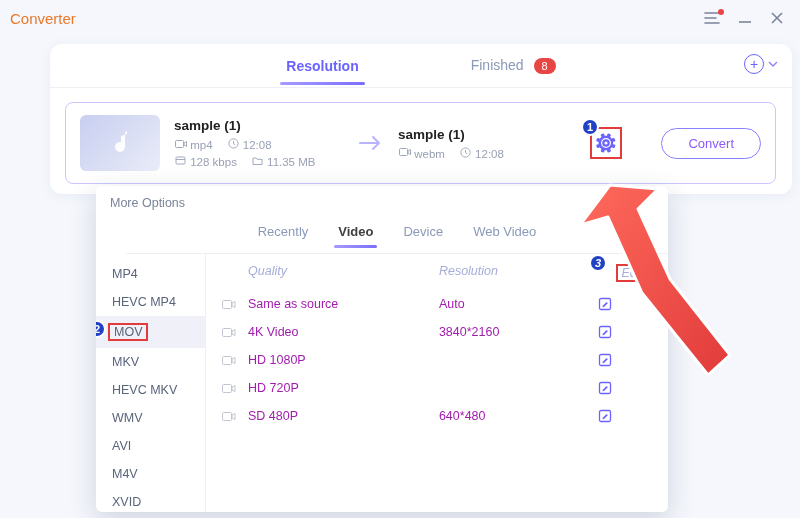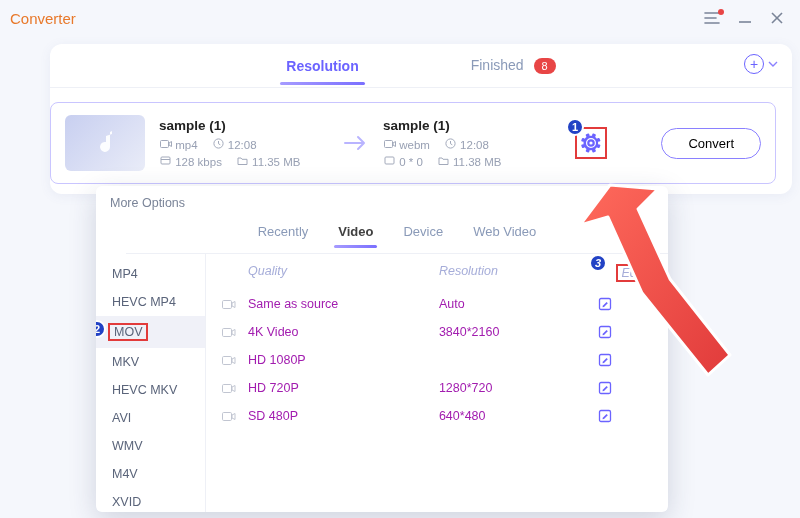--- a/index.html
+++ b/index.html
@@ -107,21 +107,21 @@
   .plus-circle {
     width: 20px; height: 20px;
     border: 1.5px solid #6b63ff;
     border-radius: 50%;
     display: flex; align-items: center; justify-content: center;
     font-size: 14px; line-height: 1;
   }
 
   
   .item {
-    margin: 14px 16px 0 0;
+    margin: 14px 16px 0 15px;
     border: 1px solid #c9c5ff;
     border-radius: 8px;
     padding: 12px 14px;
     display: flex;
     align-items: center;
     gap: 14px;
     background: #fff;
   }
   .thumb {
     width: 80px; height: 56px;
@@ -152,21 +152,21 @@
     color: #fff;
     border: 2px solid #fff;
     border-radius: 50%;
     font-size: 11px;
     font-weight: 700;
     display: flex; align-items: center; justify-content: center;
   }
   .convert-btn {
     margin-left: auto;
     border: 1.5px solid #8a80ff;
-    color: #000000;
+    color: #8b5cf6;
     background: #fff;
     border-radius: 18px;
     padding: 7px 26px;
     font-size: 13px;
     cursor: pointer;
   }
 
   
   .panel {
     position: absolute;
@@ -382,32 +382,20 @@
                 <path d="M9 4 L11.5 2.5 V7.5 L9 6 Z" fill="none" stroke="#98a0b3"></path>
               </svg>
             </span> <span>webm</span></span>
         <span><span class="ico">
               <svg width="11" height="11" viewBox="0 0 11 11">
                 <circle cx="5.5" cy="5.5" r="4.6" fill="none" stroke="#98a0b3"></circle>
                 <path d="M5.5 3 V5.7 L7.3 6.8" fill="none" stroke="#98a0b3"></path>
               </svg>
             </span> <span>12:08</span></span>
       </div>
-      <div class="meta-row" style="margin-top:3px">
-        <span><span class="ico">
-              <svg width="11" height="11" viewBox="0 0 11 11">
-                <rect x="1" y="2" width="9" height="7" rx="1" fill="none" stroke="#98a0b3"></rect>
-              </svg>
-            </span> <span>0 * 0</span></span>
-        <span><span class="ico">
-              <svg width="11" height="10" viewBox="0 0 11 10">
-                <path d="M1 2 H4 L5 3.3 H10 V8.5 H1 Z" fill="none" stroke="#98a0b3"></path>
-              </svg>
-            </span> <span>11.38 MB</span></span>
-      </div>
     </div>
 
     <div class="gear-box">
       <span class="callout">1</span>
       <svg width="22" height="22" viewBox="0 0 22 22">
         <g fill="#6b63ff">
             <path d="M11 7.2 a3.8 3.8 0 1 0 0 7.6 a3.8 3.8 0 0 0 0 -7.6 Z M11 12.6 a1.6 1.6 0 1 1 0 -3.2 a1.6 1.6 0 0 1 0 3.2 Z"></path>
             <path d="M19.6 12.5 l-1.6-.3 a7 7 0 0 0 0-2.4 l1.6-.3 a1 1 0 0 0 .7-1.3 l-.7-1.7 a1 1 0 0 0-1.3-.5 l-1.5.7 a7 7 0 0 0-1.7-1.7 l.7-1.5 a1 1 0 0 0-.5-1.3 l-1.7-.7 a1 1 0 0 0-1.3.7 l-.3 1.6 a7 7 0 0 0-2.4 0 l-.3-1.6 a1 1 0 0 0-1.3-.7 l-1.7.7 a1 1 0 0 0-.5 1.3 l.7 1.5 a7 7 0 0 0-1.7 1.7 l-1.5-.7 a1 1 0 0 0-1.3.5 l-.7 1.7 a1 1 0 0 0 .7 1.3 l1.6.3 a7 7 0 0 0 0 2.4 l-1.6.3 a1 1 0 0 0-.7 1.3 l.7 1.7 a1 1 0 0 0 1.3.5 l1.5-.7 a7 7 0 0 0 1.7 1.7 l-.7 1.5 a1 1 0 0 0 .5 1.3 l1.7.7 a1 1 0 0 0 1.3-.7 l.3-1.6 a7 7 0 0 0 2.4 0 l.3 1.6 a1 1 0 0 0 1.3.7 l1.7-.7 a1 1 0 0 0 .5-1.3 l-.7-1.5 a7 7 0 0 0 1.7-1.7 l1.5.7 a1 1 0 0 0 1.3-.5 l.7-1.7 a1 1 0 0 0-.7-1.3 Z M11 16 a5 5 0 1 1 0-10 a5 5 0 0 1 0 10 Z"></path>
           </g>
       </svg>
@@ -428,22 +416,22 @@
   <div class="panel-body">
     <div class="fmt-list">
       <div class="fmt">MP4</div>
       <div class="fmt">HEVC MP4</div>
       <div class="fmt selected">
         <span class="callout">2</span>
         <span class="redbox">MOV</span>
       </div>
       <div class="fmt">MKV</div>
       <div class="fmt">HEVC MKV</div>
+      <div class="fmt">WMV</div>
       <div class="fmt">AVI</div>
-      <div class="fmt">WMV</div>
       <div class="fmt">M4V</div>
       <div class="fmt">XVID</div>
     </div>
     <div class="quality-area">
       <div class="col-head">
         <div class="c1">Quality</div>
         <div class="c2">Resolution</div>
         <div class="c3" style="position:relative">
           <span class="callout">3</span>
           <span class="edit-head-box">Edit</span>
@@ -498,21 +486,20 @@
             </span>
           </div>
           <div class="qrow">
             <span class="vi">
               <svg width="14" height="11" viewBox="0 0 14 11">
                 <rect x="0.5" y="1.5" width="9" height="8" rx="1.2" fill="none" stroke="#98a0b3"></rect>
                 <path d="M10 4 L13 2.5 V8.5 L10 7 Z" fill="none" stroke="#98a0b3"></path>
               </svg>
             </span>
             <span class="c1">HD 720P</span>
-            <span class="c2">1280*720</span>
             <span class="c3">
               <svg width="14" height="14" viewBox="0 0 14 14">
                 <rect x="1.5" y="1.5" width="11" height="11" rx="1.5" fill="none" stroke="#6b63ff" stroke-width="1.3"></rect>
                 <path d="M4.8 8.8 L8.6 5 L9.8 6.2 L6 10 L4.5 10.3 Z" fill="#6b63ff"></path>
               </svg>
             </span>
           </div>
           <div class="qrow">
             <span class="vi">
               <svg width="14" height="11" viewBox="0 0 14 11">

